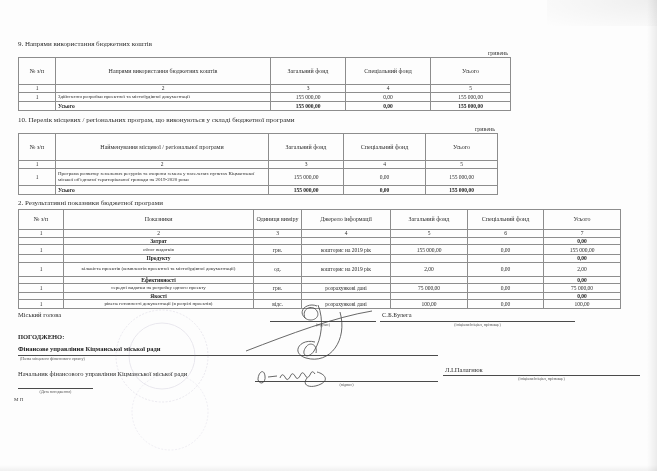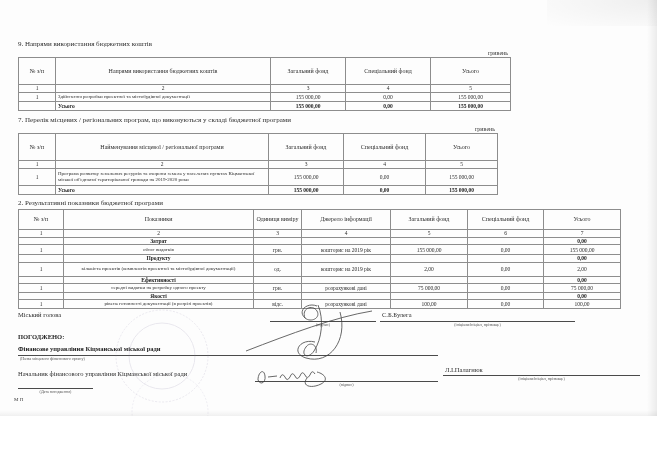--- a/index.html
+++ b/index.html
@@ -1,16 +1,16 @@
 <!DOCTYPE html>
 <html><head>
 <meta charset="utf-8">
 <style>
   html,body{margin:0;padding:0;background:#ffffff;}
-  .page{position:relative;width:657px;height:416px;background:#fdfdfd;overflow:hidden;
+  .page{position:relative;width:657px;height:471px;background:#fdfdfd;overflow:hidden;
         font-family:"Liberation Serif","DejaVu Serif",serif;color:#2e2e2e;}
   .abs{position:absolute;}
   .sec-title{font-size:7px;line-height:1.1;}
   .grn{font-size:6px;text-align:right;color:#3a3a3a;}
   table.t{border-collapse:collapse;table-layout:fixed;position:absolute;border:1px solid #565656;}
   table.t td{border:1px solid #8d8d8d;text-align:center;vertical-align:middle;
              padding:0 2px;font-size:5.5px;line-height:1.15;overflow:hidden;}
   table.t tr.hdr td{font-size:6px;}
   table.t td.l{text-align:left;}
   table.t td.nm{font-size:5px;}
@@ -68,21 +68,21 @@
     <tr style="height:9px;">
       <td></td>
       <td class="l b">Усього</td>
       <td class="b">155 000,00</td>
       <td class="b">0,00</td>
       <td class="b">155 000,00</td>
     </tr>
   </tbody>
     </table>
 
-  <div class="abs sec-title" style="left:18px;top:117px;">7. Перелік місцевих / регіональних програм, що виконуються у складі бюджетної програми</div>
+  <div class="abs sec-title" style="left:18px;top:117px;">10. Перелік місцевих / регіональних програм, що виконуються у складі бюджетної програми</div>
   <div class="abs grn" style="left:417px;top:126px;width:78px;">гривень</div>
 
   <table class="t" style="left:18px;top:133px;width:479px;">
     <colgroup>
         <col style="width:37px">
         <col style="width:213px">
         <col style="width:75px">
         <col style="width:82px">
         <col style="width:72px">
       </colgroup>

